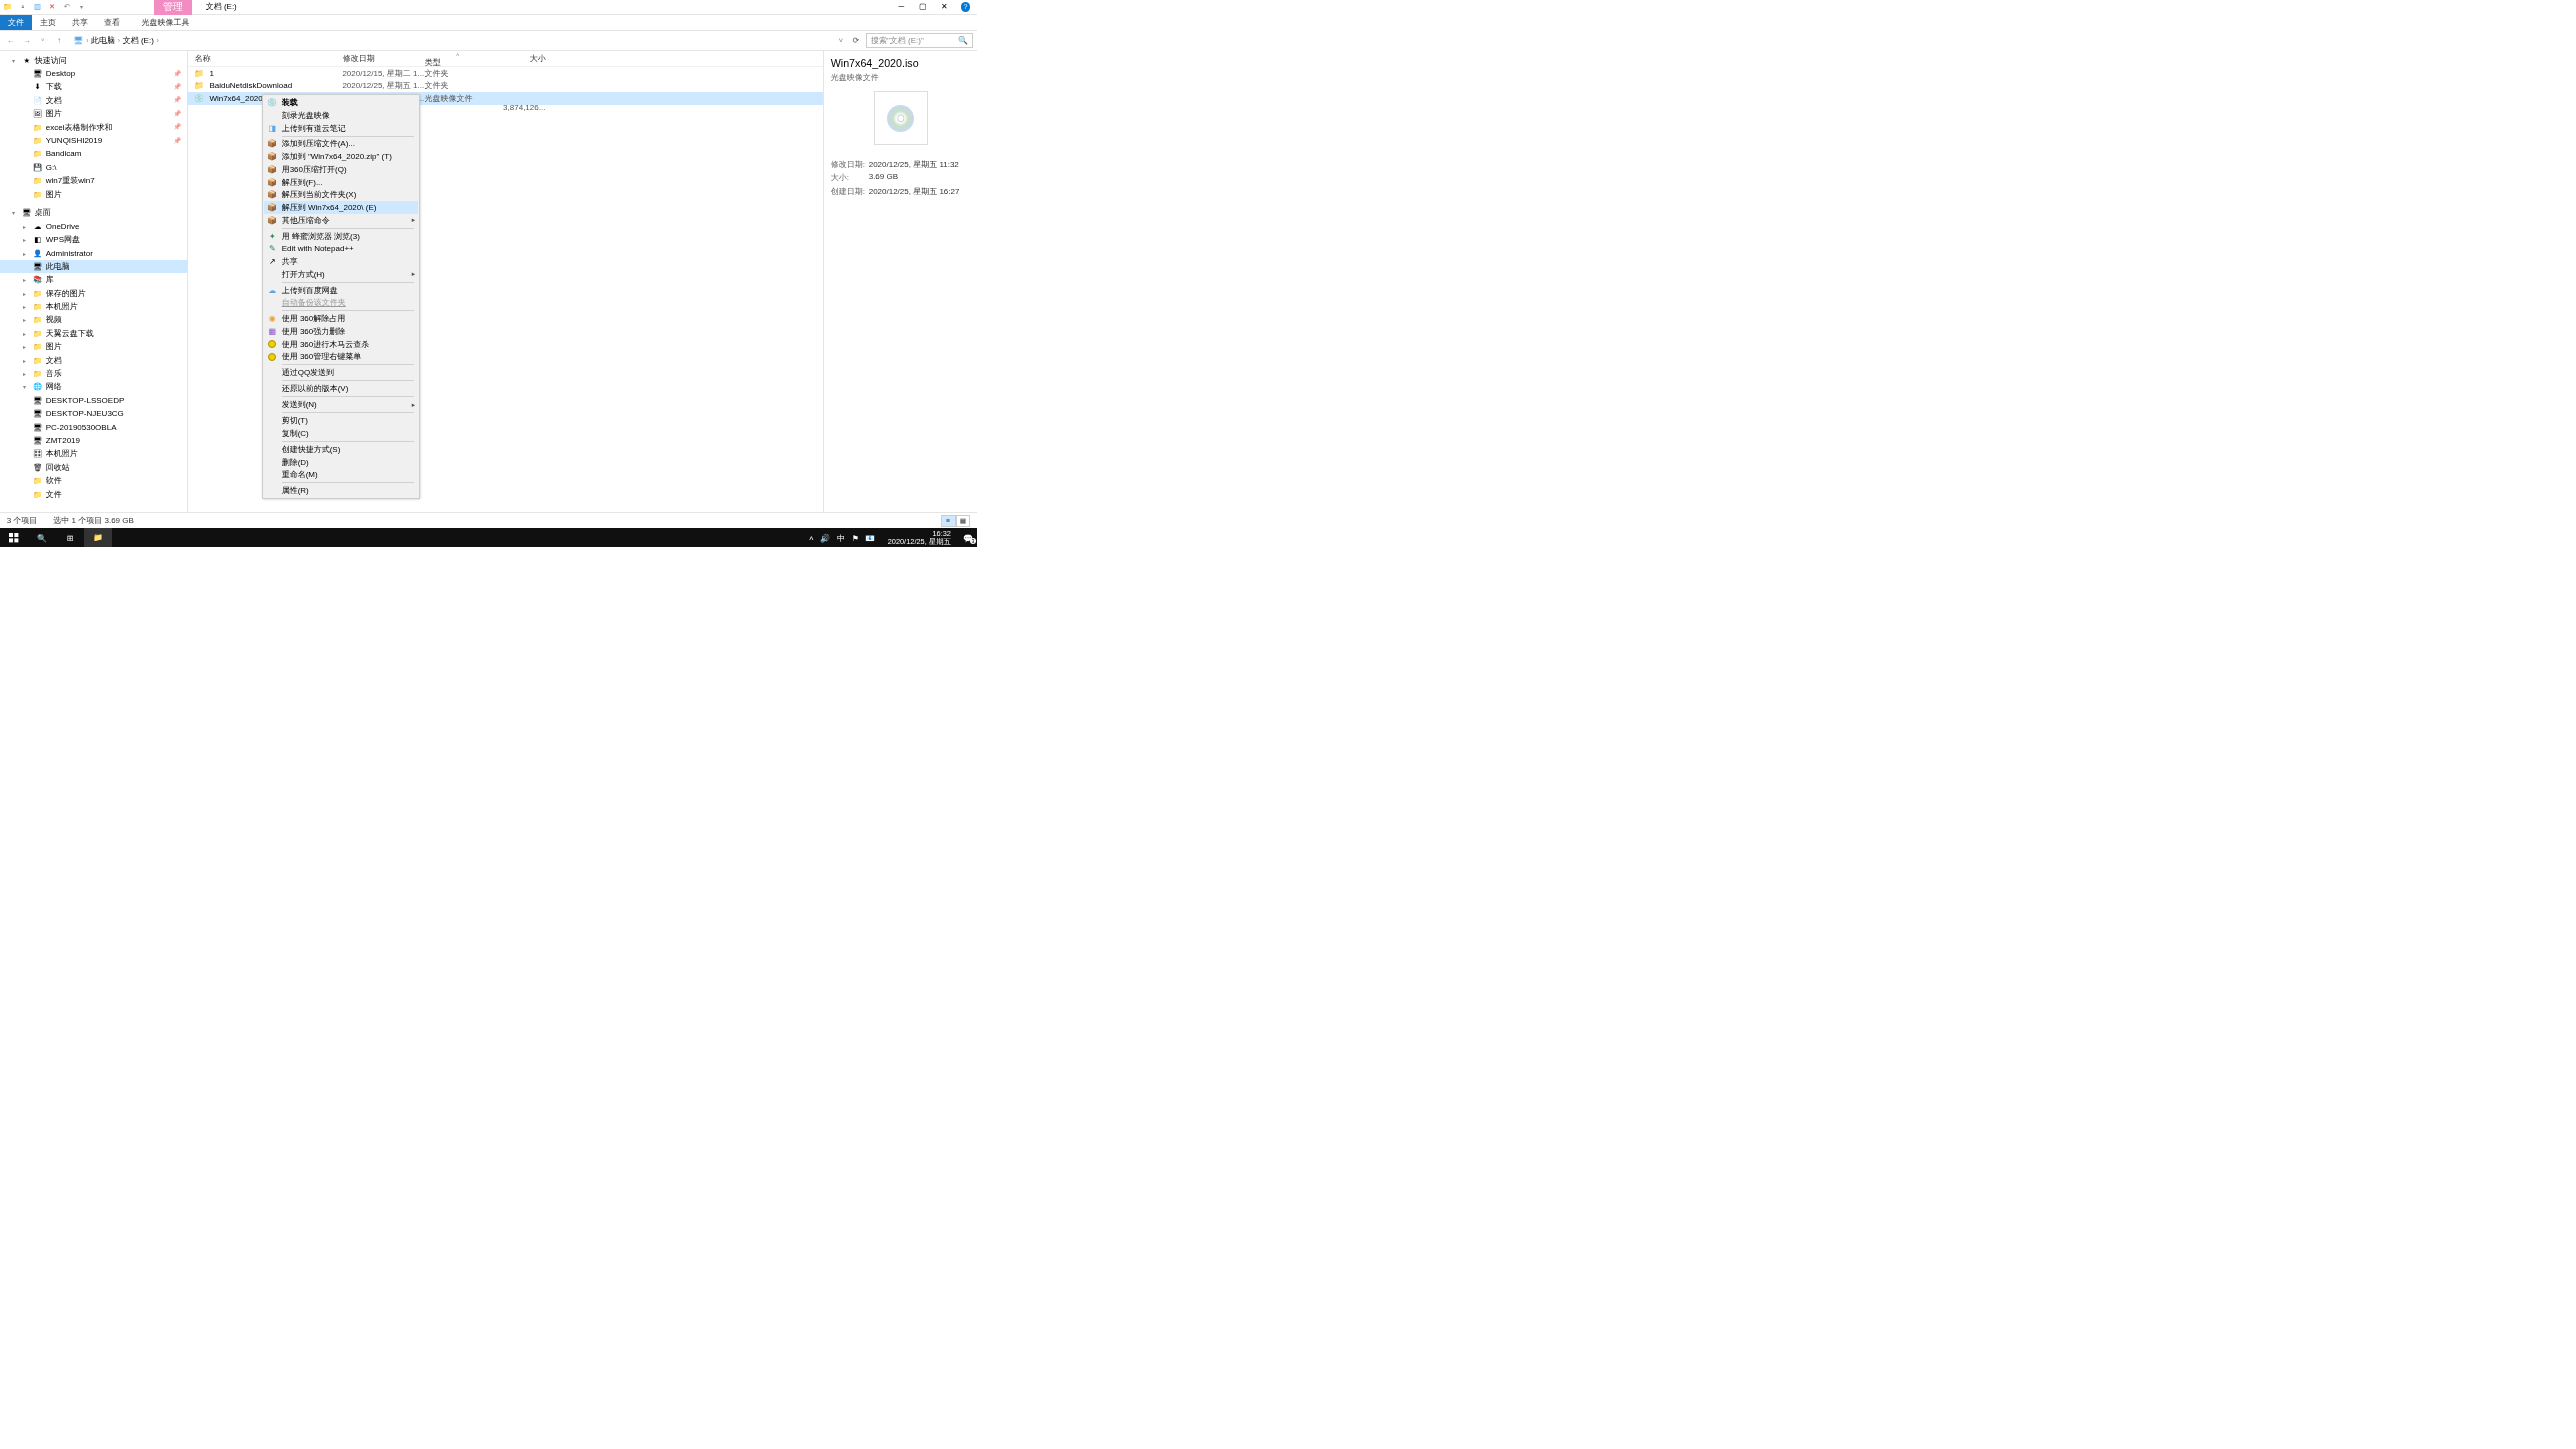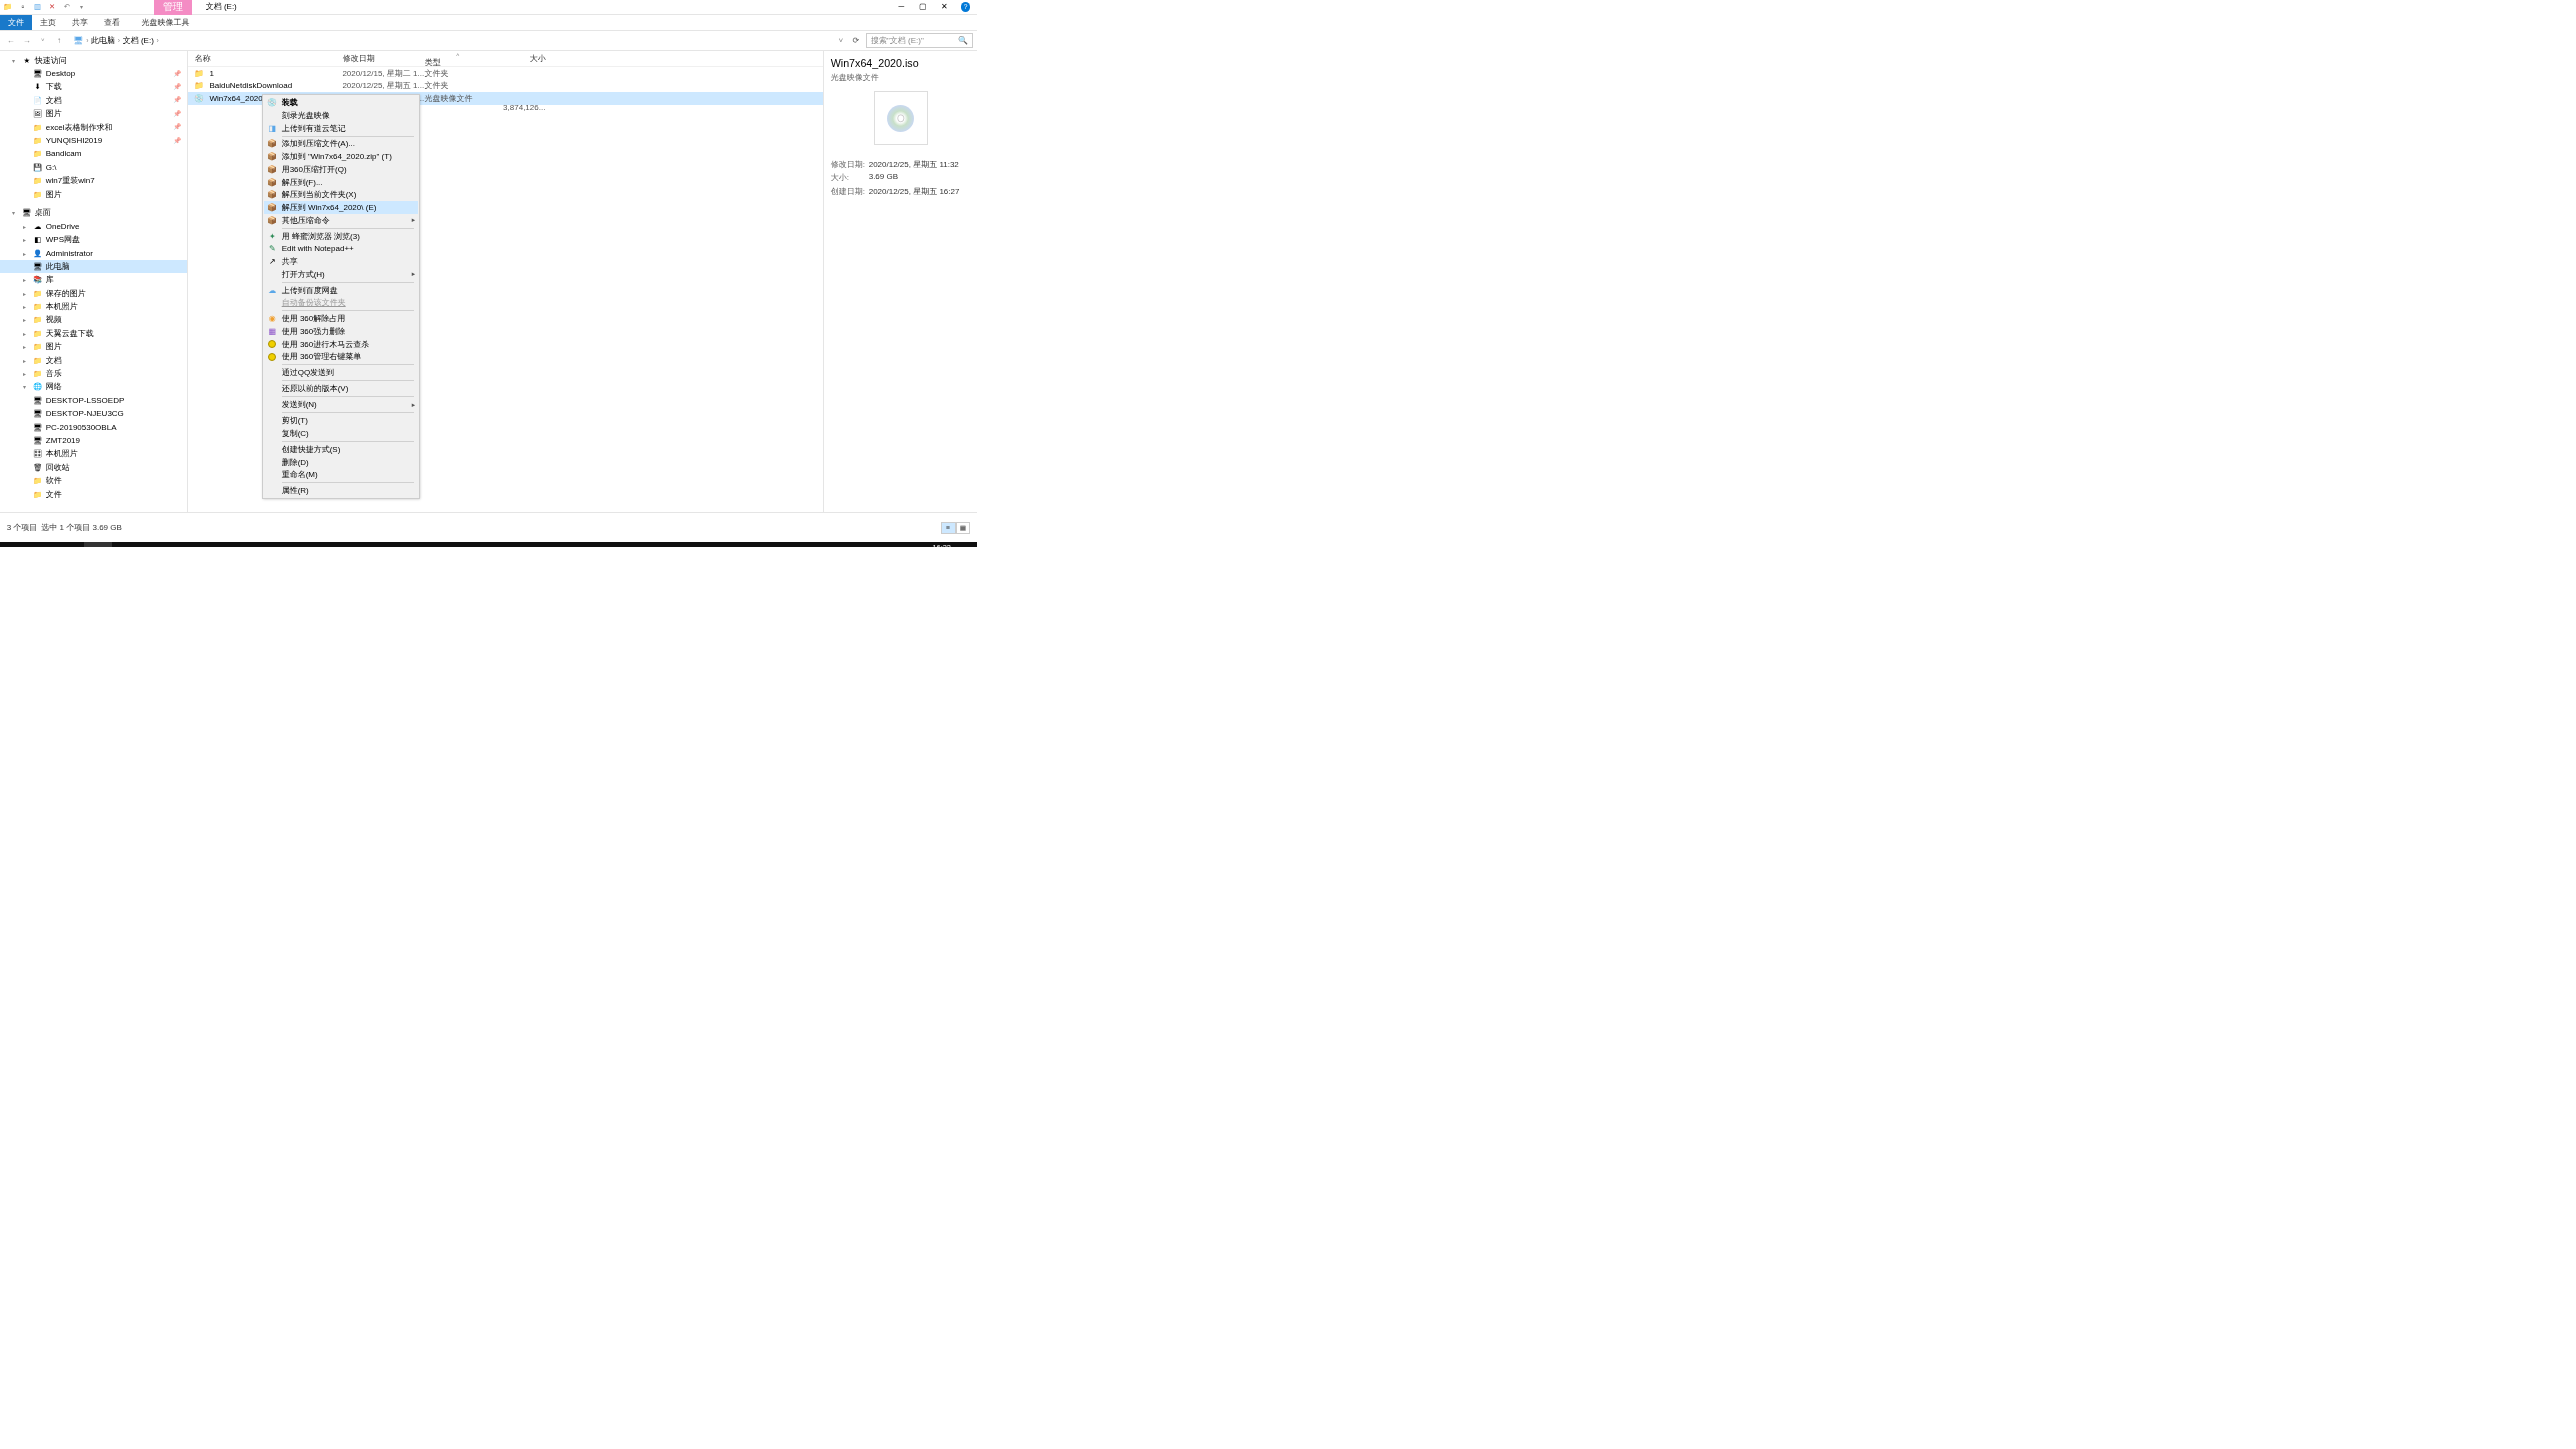--- a/index.html
+++ b/index.html
@@ -76,21 +76,21 @@
 .details h2 { font-size: 10.7px; font-weight: normal; margin-bottom: 2.7px; }
 .details .subtype { color: #666; margin-bottom: 8px; }
 .thumb { width: 54px; height: 54px; border: 0.7px solid #ddd; margin: 6.7px auto 13.4px; display: flex; align-items: center; justify-content: center; background: #fff; }
 .thumb-disc { width: 27px; height: 27px; border-radius: 50%; background: radial-gradient(circle, #fff 20%, #c8e0c8 40%, #c8d8f0 70%, #e0e0e0 100%); position: relative; }
 .thumb-disc::after { content: ""; position: absolute; width: 5.4px; height: 5.4px; border-radius: 50%; background: #fff; border: 0.7px solid #ccc; top: 50%; left: 50%; transform: translate(-50%, -50%); }
 .detail-row { display: flex; margin-bottom: 2.7px; font-size: 8px; }
 .detail-row .dk { width: 38px; color: #666; }
 .detail-row .dv { color: #333; }
 
 
-.statusbar { height: 30px; border-top: 0.7px solid #e5e5e5; display: flex; align-items: center; padding: 0 6.7px; gap: 4px; font-size: 8px; color: #333; }
+.statusbar { height: 16px; border-top: 0.7px solid #e5e5e5; display: flex; align-items: center; padding: 0 6.7px; gap: 16px; font-size: 8px; color: #333; }
 .statusbar .view-toggles { margin-left: auto; display: flex; }
 .vt { width: 14.8px; height: 12px; border: 0.7px solid #ccc; display: flex; align-items: center; justify-content: center; font-size: 6.7px; }
 .vt.active { background: #cde8ff; }
 
 
 .taskbar { height: 20px; background: #101010; display: flex; align-items: center; color: #fff; position: relative; }
 .task-btn { width: 28px; height: 20px; display: flex; align-items: center; justify-content: center; }
 .task-btn.active { background: #333; border-bottom: 1.3px solid #76b9ed; }
 .systray { margin-left: auto; display: flex; align-items: center; gap: 6.7px; padding-right: 4px; font-size: 7.4px; }
 .clock { text-align: right; line-height: 1.1; padding: 0 5.4px; }

